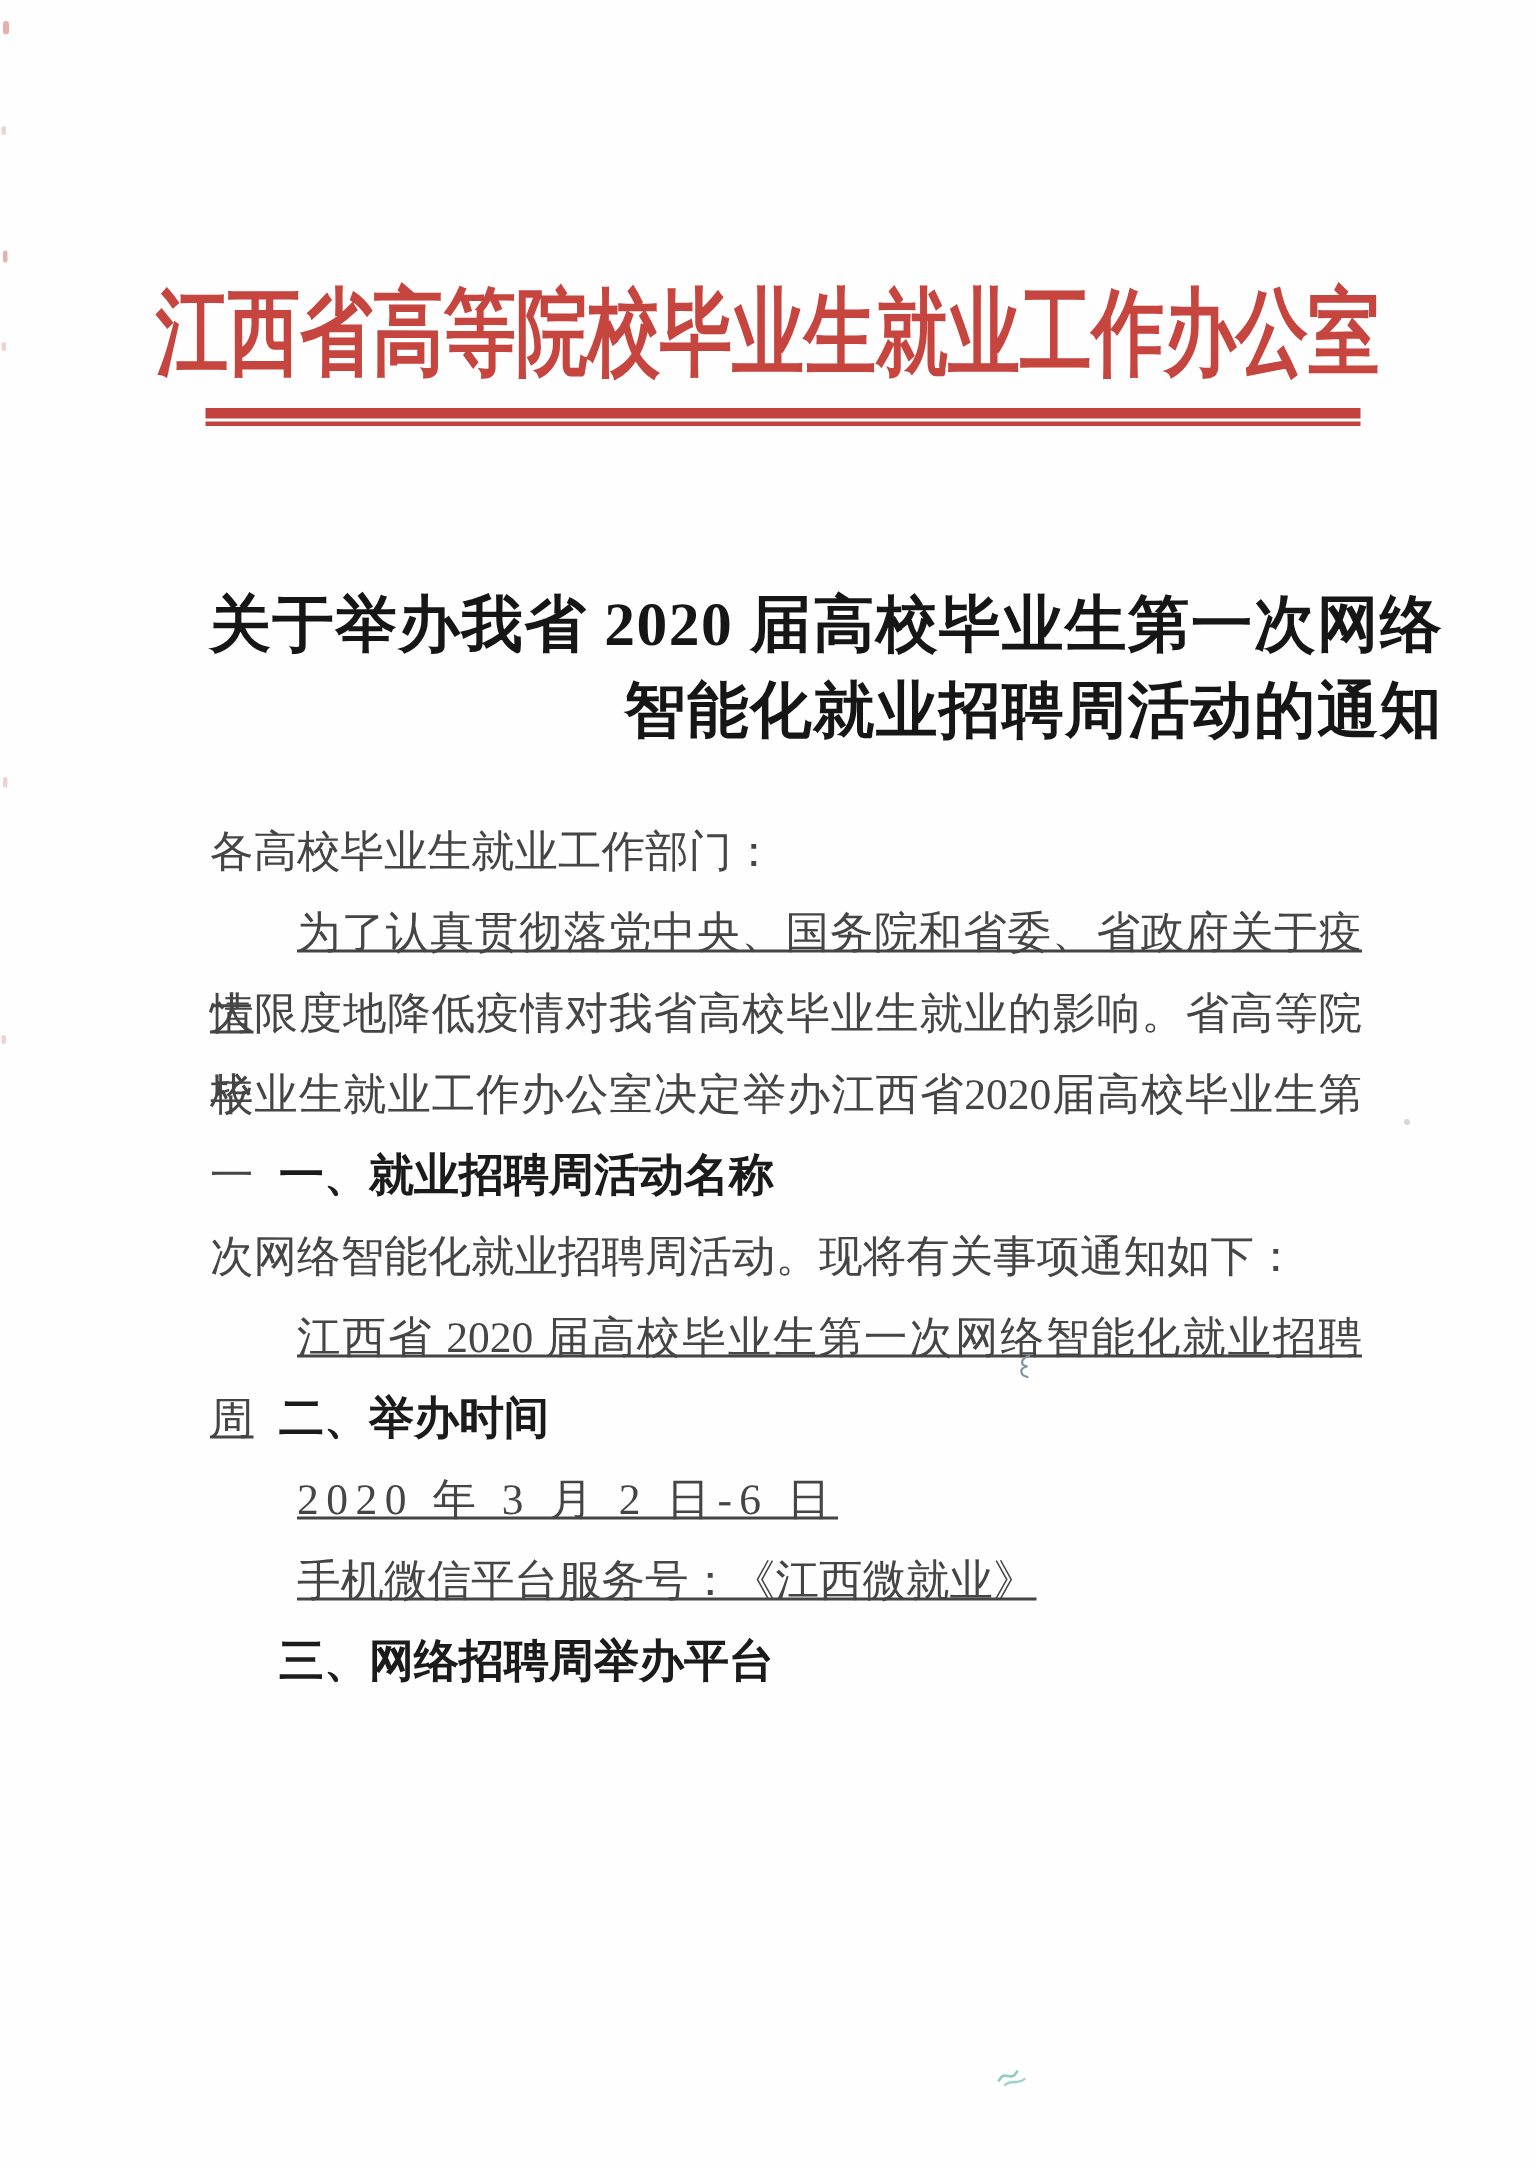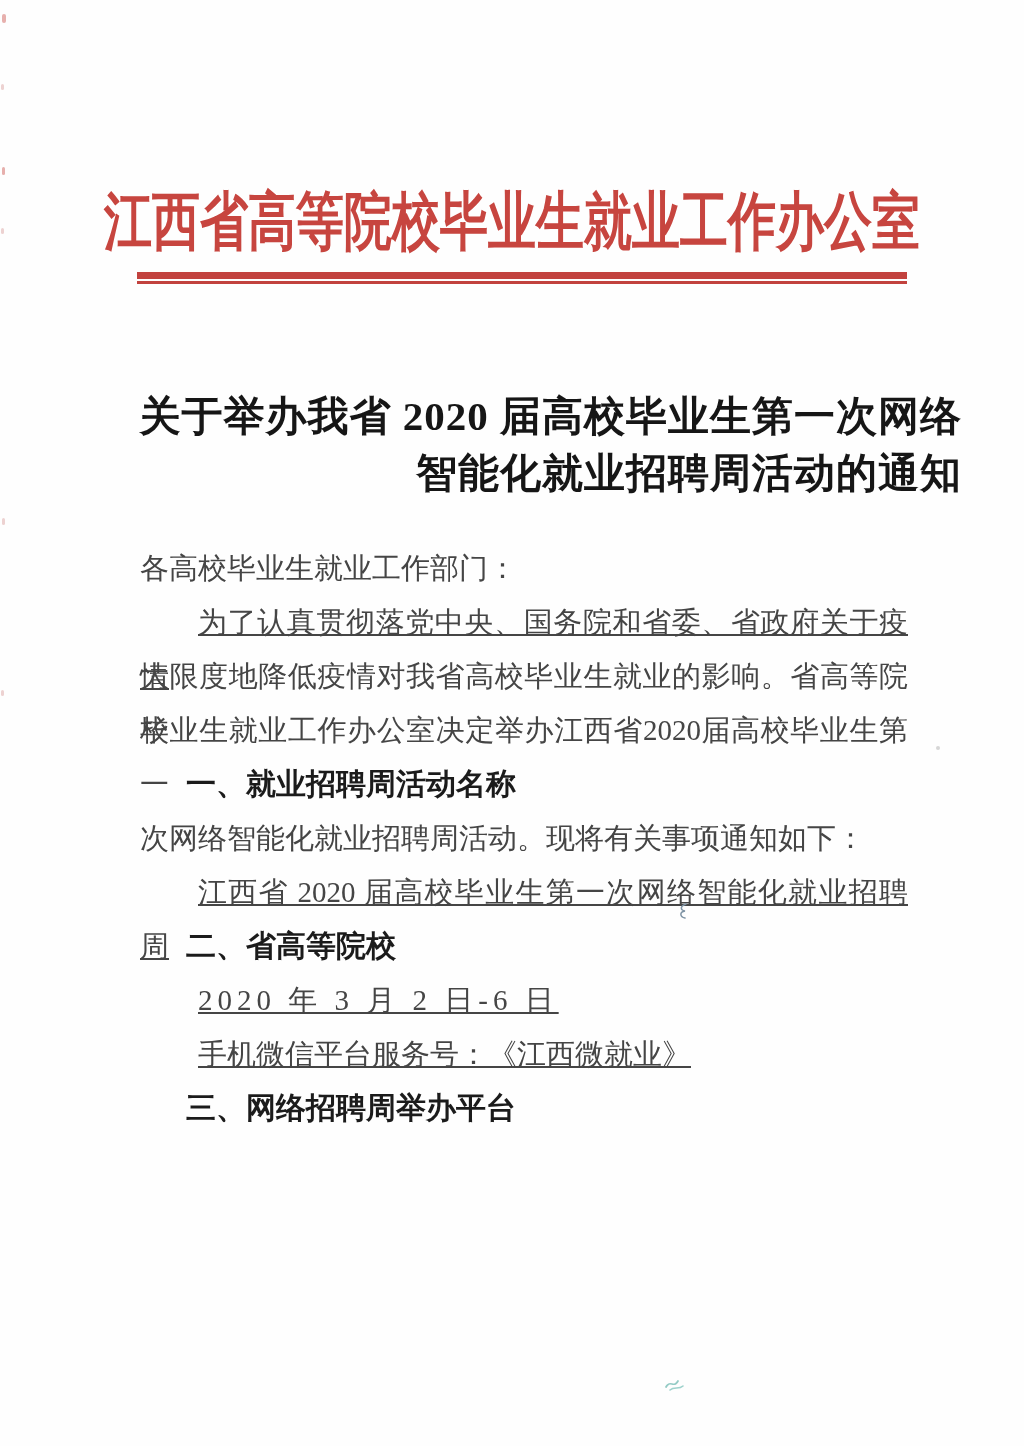--- a/index.html
+++ b/index.html
@@ -80,21 +80,21 @@
   </div>
 
   <div class="body-block">
     <div class="line">各高校毕业生就业工作部门：</div>
     <div class="line indent justify">为了认真贯彻落党中央、国务院和省委、省政府关于疫情</div>
     <div class="line justify">大限度地降低疫情对我省高校毕业生就业的影响。省高等院校</div>
     <div class="line justify">毕业生就业工作办公室决定举办江西省2020届高校毕业生第一</div>
     <div class="line heading">一、就业招聘周活动名称</div>
     <div class="line">次网络智能化就业招聘周活动。现将有关事项通知如下：</div>
     <div class="line indent justify">江西省 2020 届高校毕业生第一次网络智能化就业招聘周</div>
-    <div class="line heading">二、省高等院校</div>
+    <div class="line heading">二、举办时间</div>
     <div class="line indent spaced">2020 年 3 月 2 日-6 日</div>
     <div class="line indent">手机微信平台服务号：《江西微就业》</div>
     <div class="line heading">三、网络招聘周举办平台</div>
   </div>
 
   <div class="artifact" style="left:676px;top:902px;">
     <svg width="14" height="18" viewBox="0 0 14 18">
       <path d="M10 2 C4 4 4 8 9 9 C3 10 4 15 9 16" stroke="#7e93a4" stroke-width="1.5" fill="none" stroke-linecap="round"></path>
     </svg>
   </div>

